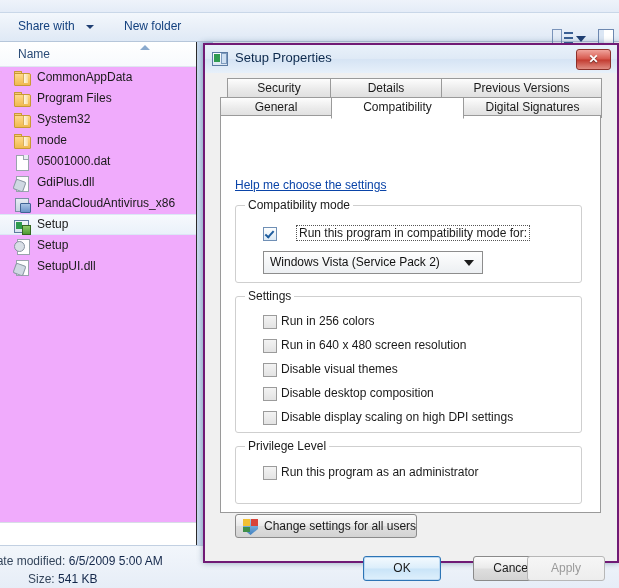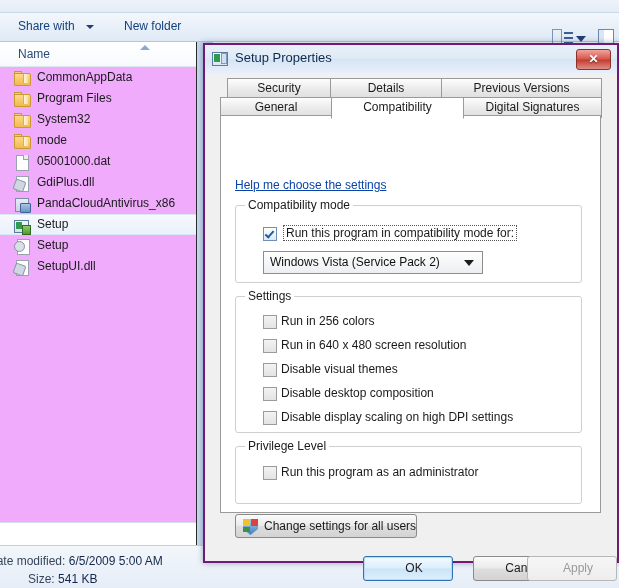--- a/index.html
+++ b/index.html
@@ -270,21 +270,21 @@
     border:1px solid #6f8fb5;
   }
   .chkbox.checked:after {
     content:'';
     position:absolute; left:3px; top:1px;
     width:3px; height:7px;
     border:solid #1d5c9e; border-width:0 2px 2px 0;
     transform: rotate(42deg);
   }
   .chk-lbl { position:absolute; left:18px; top:0px; }
-  .chk-lbl.focused { outline:1px dotted #555; padding:0 2px; left:21px;text-align:right; }
+  .chk-lbl.focused { outline:1px dotted #555; padding:0 2px; left:34px;text-align:right; }
 
   .combo {
     position:absolute; left:27px; top:45px; width:218px; height:21px;
     background: linear-gradient(to bottom,#fefefe 0%, #eceff2 100%);
     border:1px solid #8d8d8d;
     font-size:12px; color:#111;
     cursor:pointer;
   }
   .combo .val { position:absolute; left:6px; top:3px; white-space:nowrap; }
   .combo .arrow {
@@ -296,21 +296,20 @@
   }
 
   .btn {
     position:absolute;
     background: linear-gradient(to bottom,#fbfbfb 0%, #eaeaea 48%, #dedede 52%, #d3d3d3 100%);
     border:1px solid #8a8a8a; border-radius:3px;
     font-size:12px; color:#1b1b1b;
     text-align:center;
     cursor:pointer;
     white-space:nowrap;
-    padding-left:12px;
   }
   .btn.disabled { color:#9a9a9a; border-color:#b7b7b7;
       background: linear-gradient(to bottom,#f6f6f6 0%, #ededed 100%); cursor:default;}
   .btn.default {
     border:1px solid #2c74b5;
     box-shadow: inset 0 0 0 1px #bcd9f2;
     background: linear-gradient(to bottom,#f4fafe 0%, #dceefb 48%, #c9e4f8 52%, #dff0fc 100%);
   }
 
   .btn-allusers {

